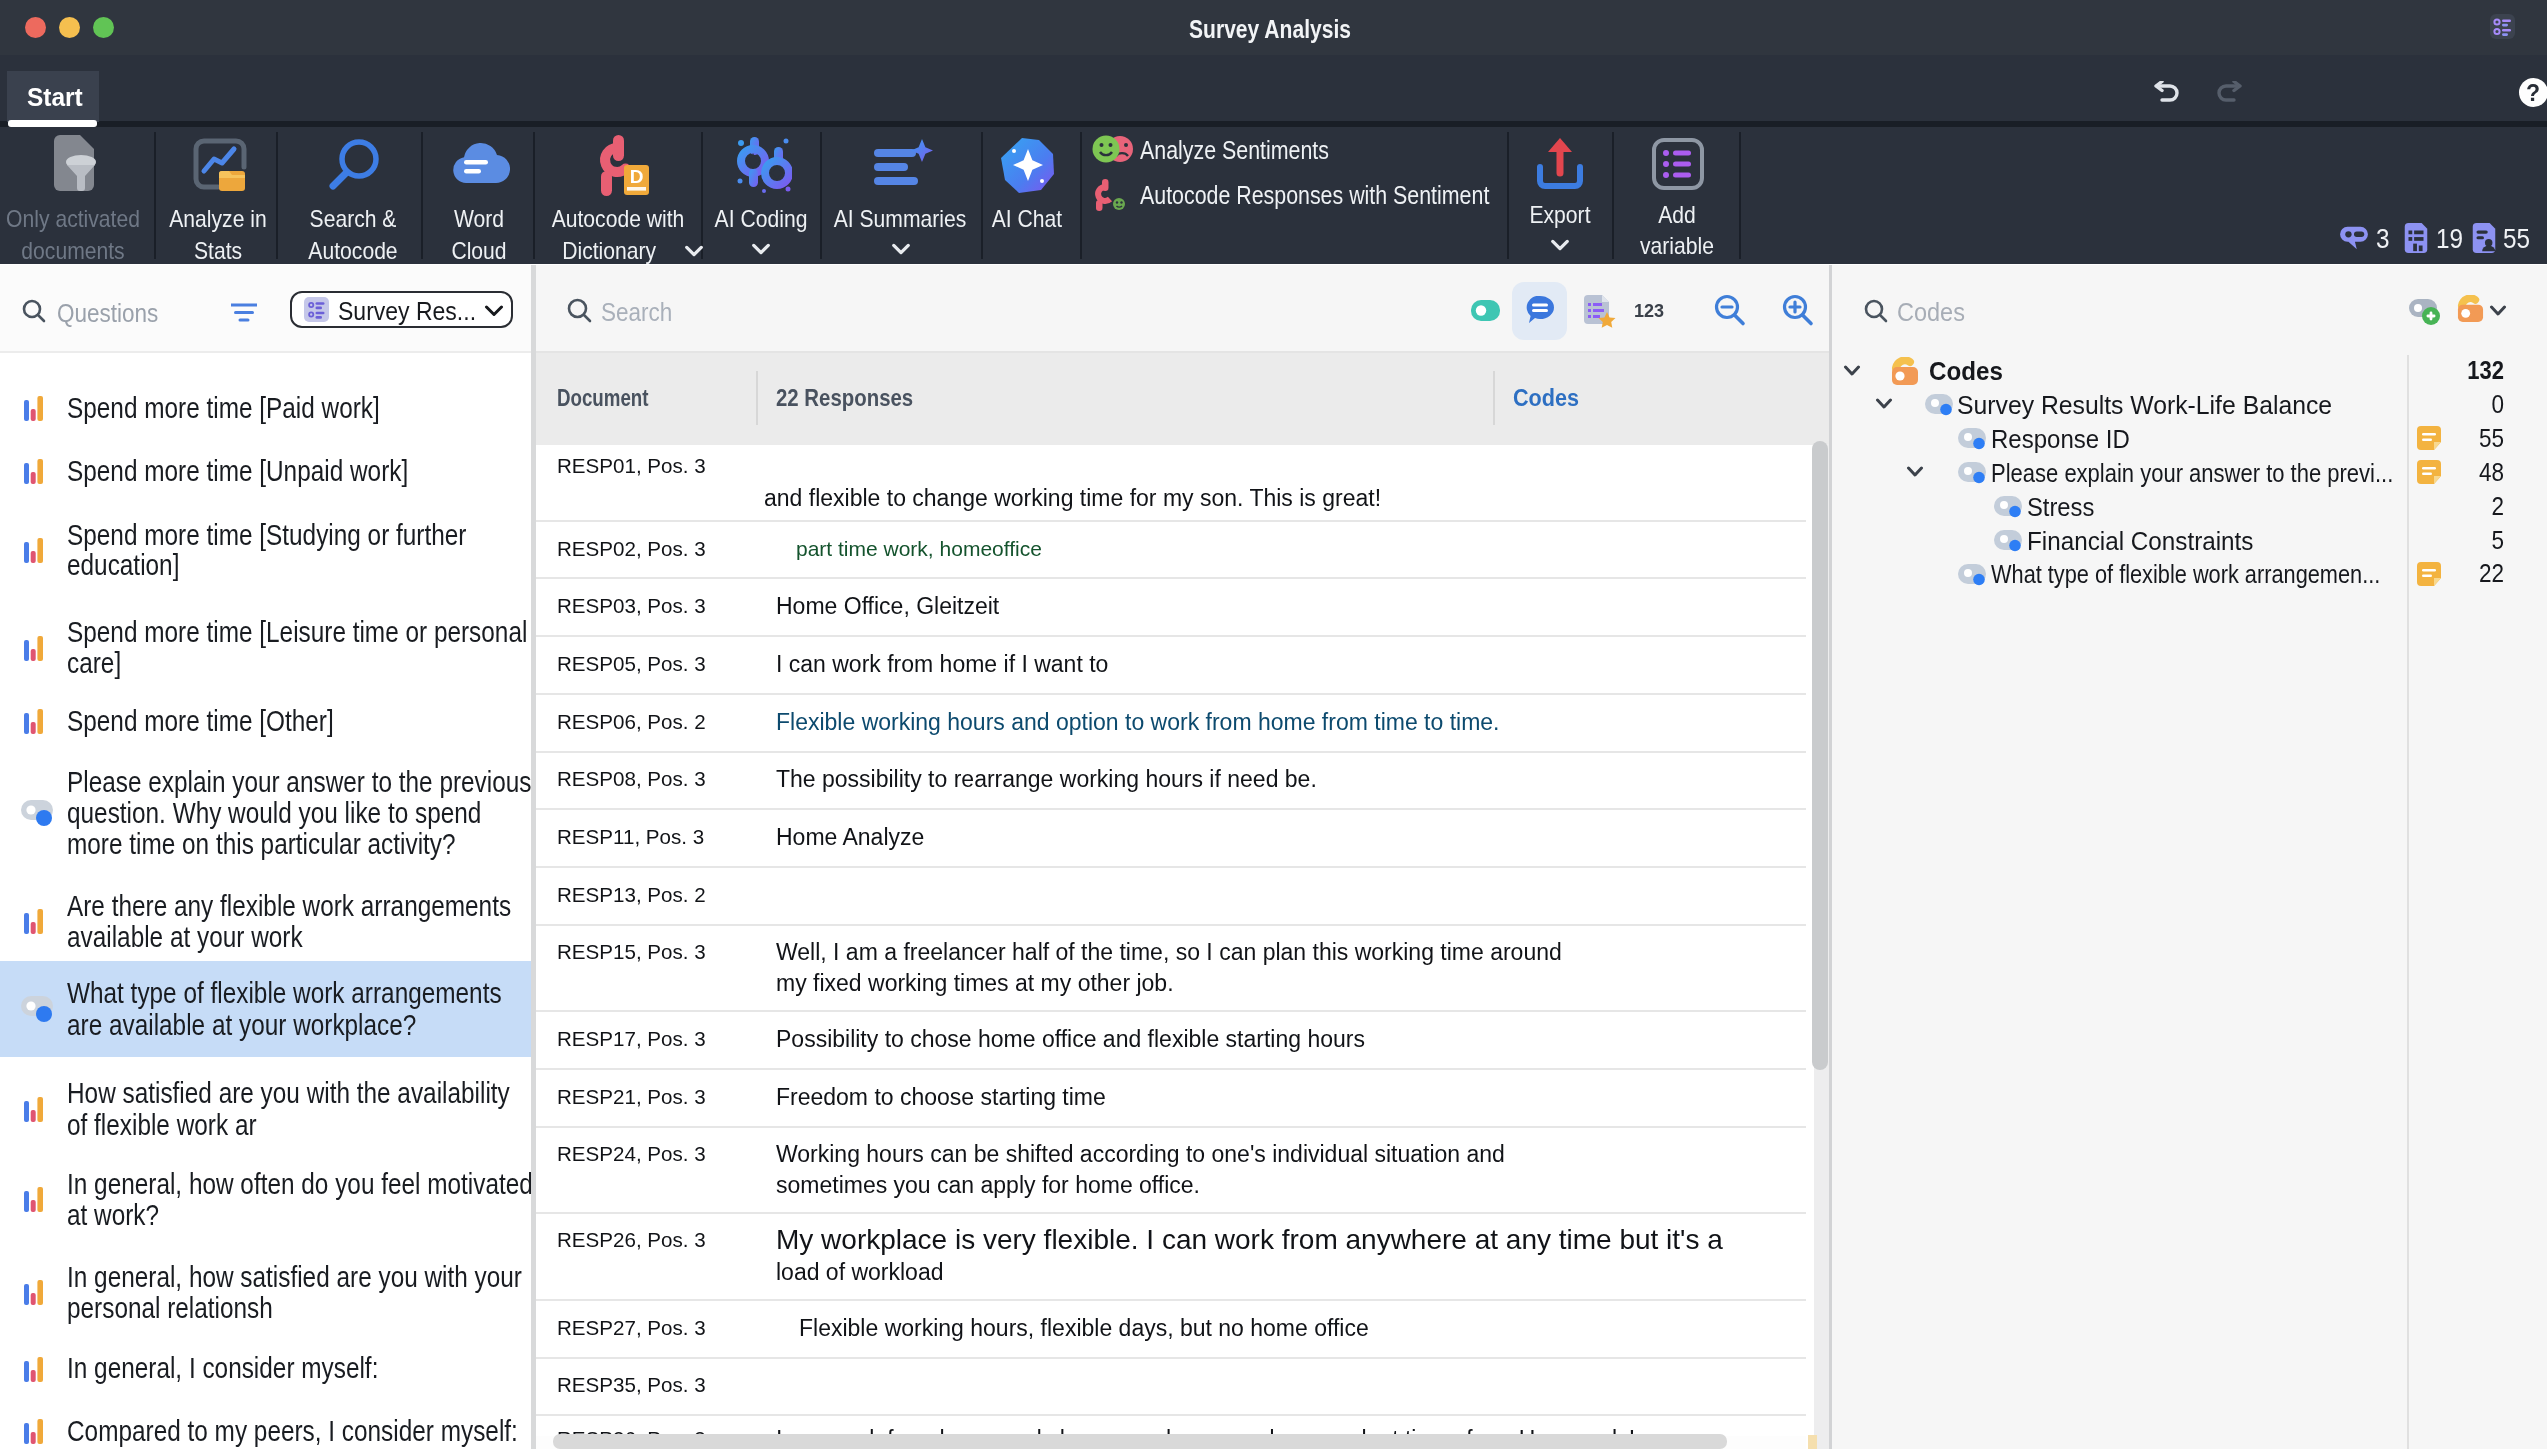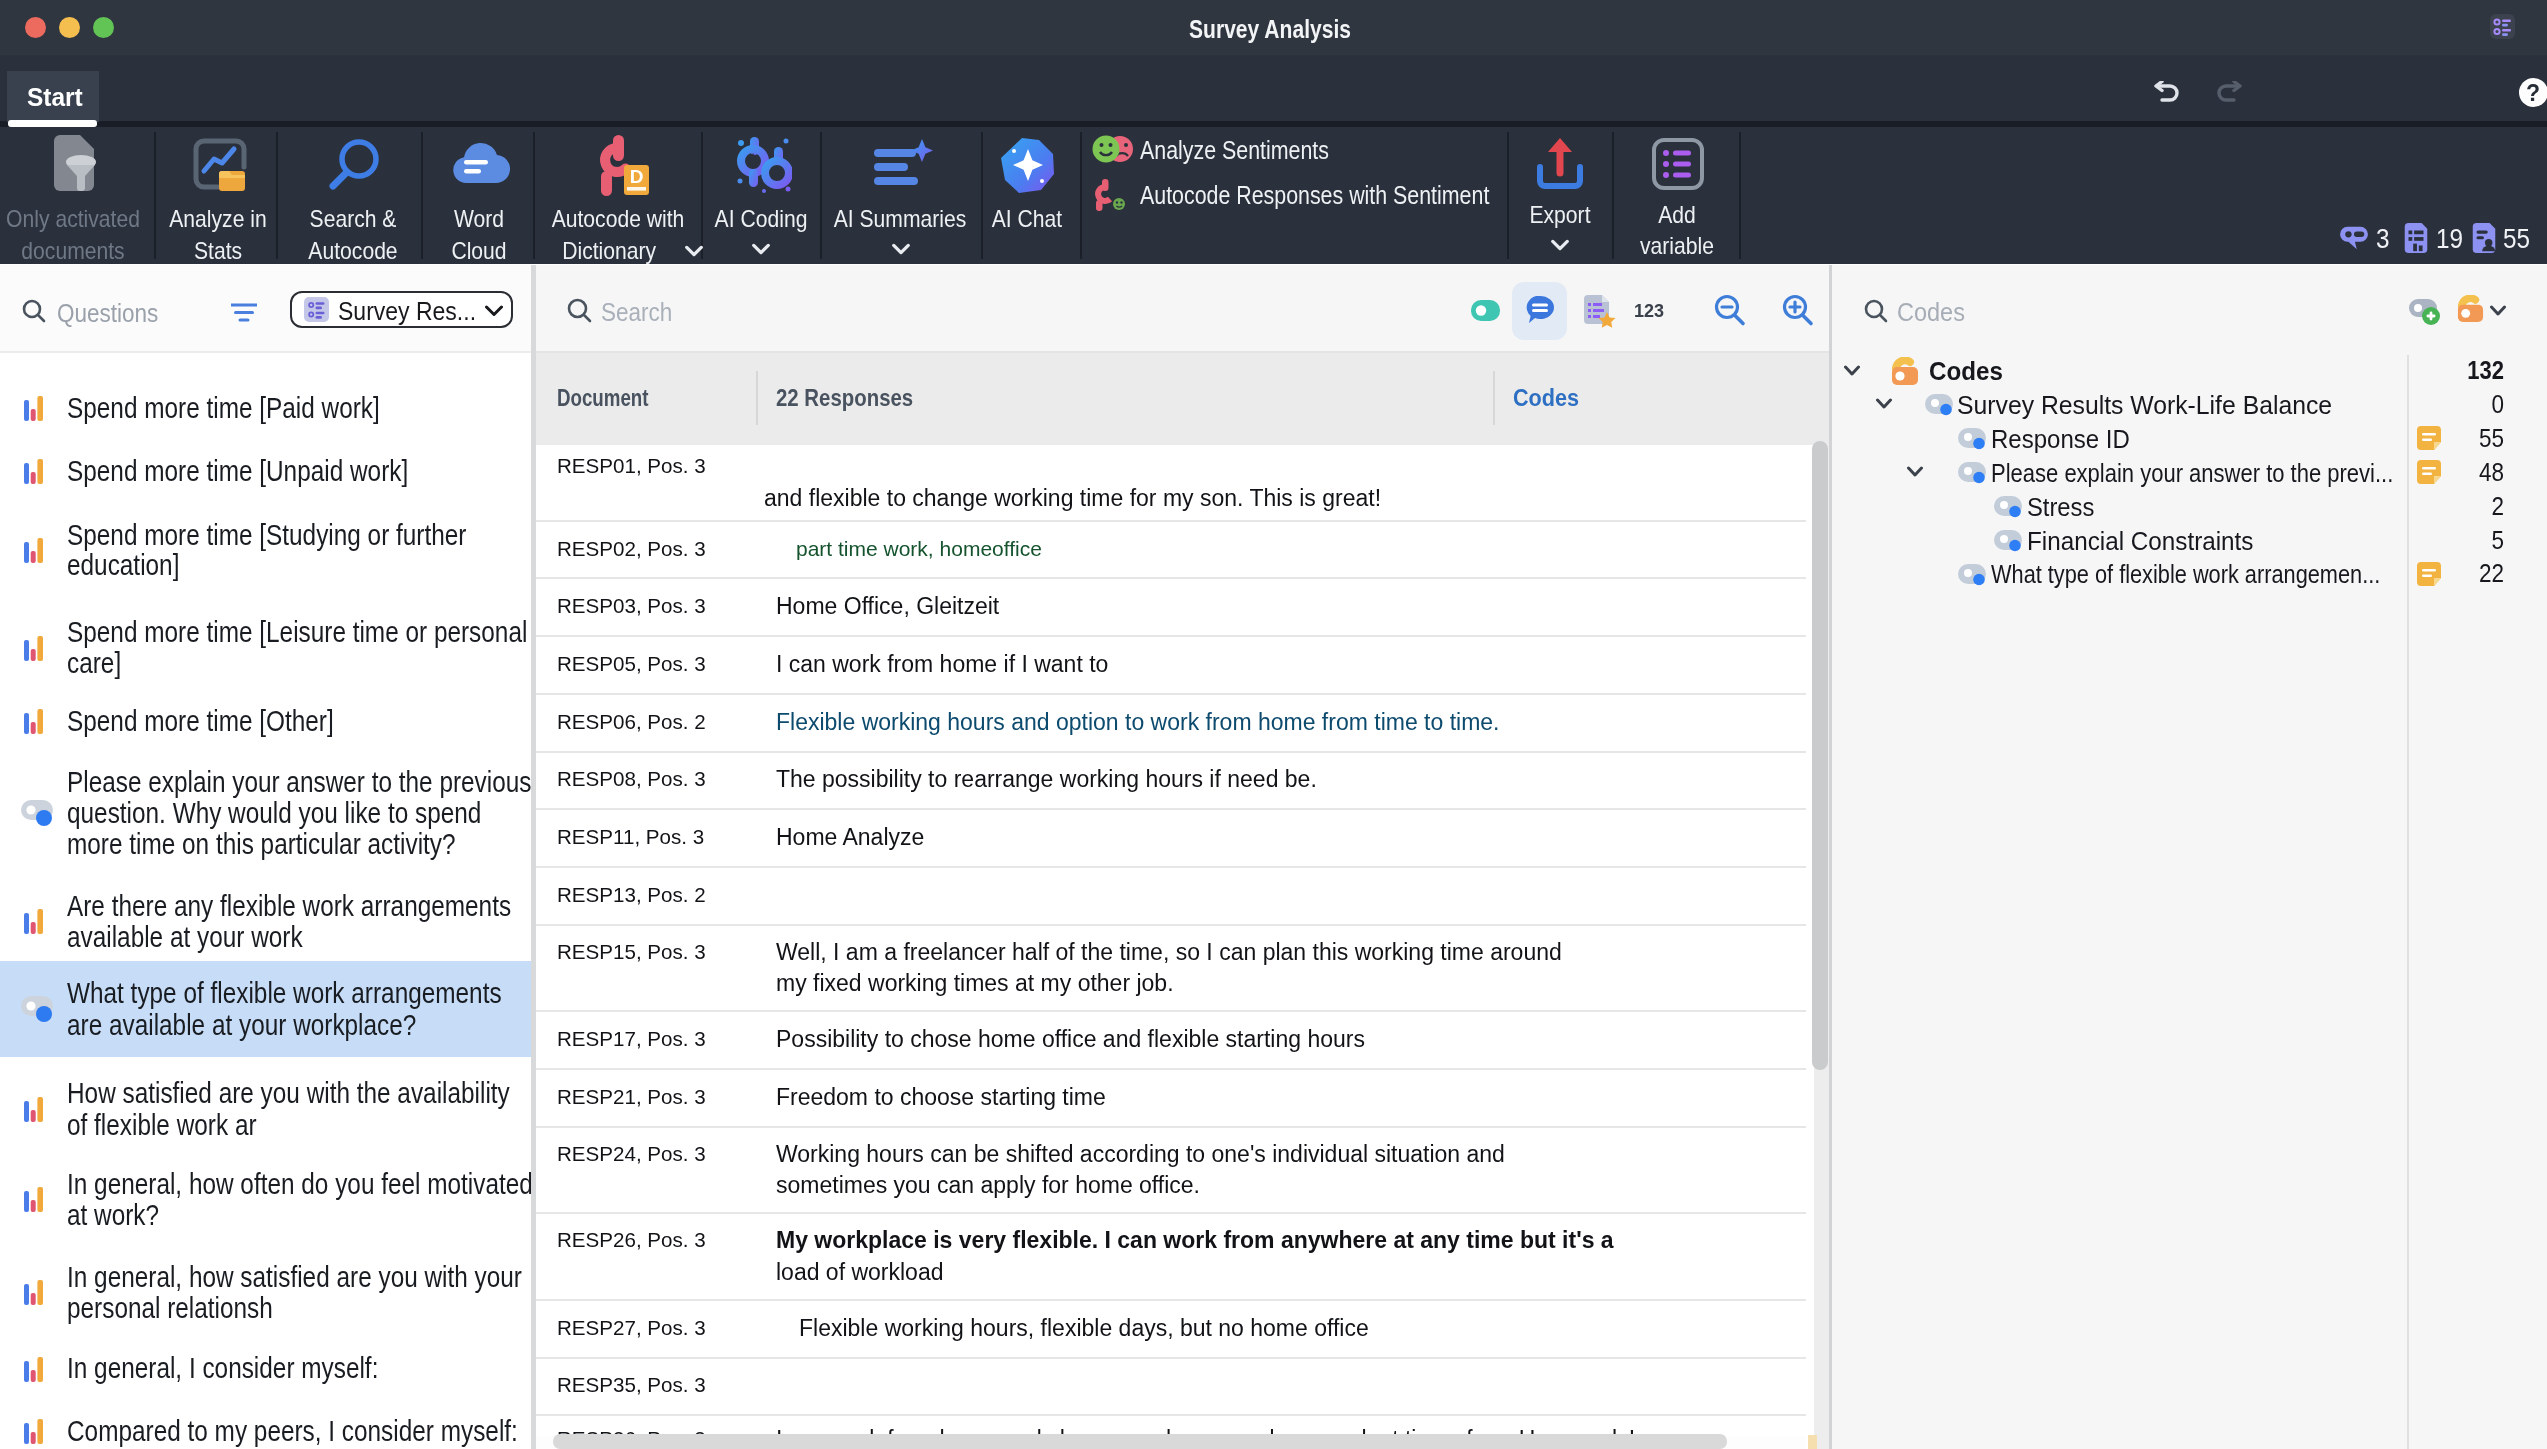--- a/index.html
+++ b/index.html
@@ -423,21 +423,21 @@
 <div style="position:absolute;left:240px;top:774px;font-size:23px;color:#111317;font-weight:normal;white-space:nowrap;transform:translateY(-50%) scaleX(1.0);transform-origin:left center;">Possibility to chose home office and flexible starting hours</div>
 <div class="abs" style="left:0;top:803px;width:1270px;height:1.5px;background:#e6e6e6;"></div>
 <div style="position:absolute;left:21px;top:832px;font-size:21px;color:#111317;font-weight:normal;white-space:nowrap;transform:translateY(-50%) scaleX(0.98);transform-origin:left center;">RESP21, Pos. 3</div>
 <div style="position:absolute;left:240px;top:832px;font-size:23px;color:#111317;font-weight:normal;white-space:nowrap;transform:translateY(-50%) scaleX(1.0);transform-origin:left center;">Freedom to choose starting time</div>
 <div class="abs" style="left:0;top:861px;width:1270px;height:1.5px;background:#e6e6e6;"></div>
 <div style="position:absolute;left:21px;top:889px;font-size:21px;color:#111317;font-weight:normal;white-space:nowrap;transform:translateY(-50%) scaleX(0.98);transform-origin:left center;">RESP24, Pos. 3</div>
 <div style="position:absolute;left:240px;top:889px;font-size:23px;color:#111317;font-weight:normal;white-space:nowrap;transform:translateY(-50%) scaleX(1.0);transform-origin:left center;">Working hours can be shifted according to one's individual situation and</div>
 <div style="position:absolute;left:240px;top:920px;font-size:23px;color:#111317;font-weight:normal;white-space:nowrap;transform:translateY(-50%) scaleX(1.0);transform-origin:left center;">sometimes you can apply for home office.</div>
 <div class="abs" style="left:0;top:947px;width:1270px;height:1.5px;background:#e6e6e6;"></div>
 <div style="position:absolute;left:21px;top:975px;font-size:21px;color:#111317;font-weight:normal;white-space:nowrap;transform:translateY(-50%) scaleX(0.98);transform-origin:left center;">RESP26, Pos. 3</div>
-<div style="position:absolute;left:240px;top:975px;font-size:23px;color:#111317;font-weight:bold;white-space:nowrap;transform:translateY(-50%) scaleX(1.0);transform-origin:left center;">My workplace is very flexible. I can work from anywhere at any time but it's a</div>
+<div style="position:absolute;left:240px;top:975px;font-size:28px;color:#111317;font-weight:normal;white-space:nowrap;transform:translateY(-50%) scaleX(1.0);transform-origin:left center;">My workplace is very flexible. I can work from anywhere at any time but it's a</div>
 <div style="position:absolute;left:240px;top:1007px;font-size:23px;color:#111317;font-weight:normal;white-space:nowrap;transform:translateY(-50%) scaleX(1.0);transform-origin:left center;">load of workload</div>
 <div class="abs" style="left:0;top:1034px;width:1270px;height:1.5px;background:#e6e6e6;"></div>
 <div style="position:absolute;left:21px;top:1063px;font-size:21px;color:#111317;font-weight:normal;white-space:nowrap;transform:translateY(-50%) scaleX(0.98);transform-origin:left center;">RESP27, Pos. 3</div>
 <div style="position:absolute;left:240px;top:1063px;font-size:23px;color:#111317;font-weight:normal;white-space:nowrap;transform:translateY(-50%) scaleX(1.0);transform-origin:left center;margin-left:23px;">Flexible working hours, flexible days, but no home office</div>
 <div class="abs" style="left:0;top:1092px;width:1270px;height:1.5px;background:#e6e6e6;"></div>
 <div style="position:absolute;left:21px;top:1120px;font-size:21px;color:#111317;font-weight:normal;white-space:nowrap;transform:translateY(-50%) scaleX(0.98);transform-origin:left center;">RESP35, Pos. 3</div>
 <div class="abs" style="left:0;top:1149px;width:1270px;height:1.5px;background:#e6e6e6;"></div>
 <div style="position:absolute;left:21px;top:1174px;font-size:21px;color:#111317;font-weight:normal;white-space:nowrap;transform:translateY(-50%) scaleX(0.98);transform-origin:left center;">RESP36, Pos. 3</div>
 <div style="position:absolute;left:240px;top:1174px;font-size:23px;color:#111317;font-weight:normal;white-space:nowrap;transform:translateY(-50%) scaleX(1.0);transform-origin:left center;">I can work from home and choose my hours, and can work at times from Home only!</div>
 

